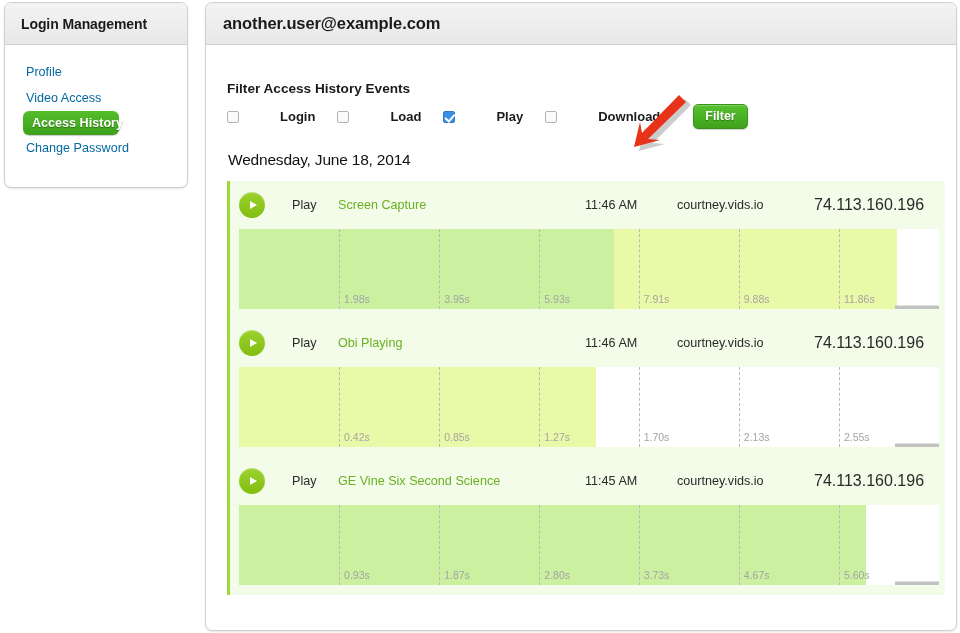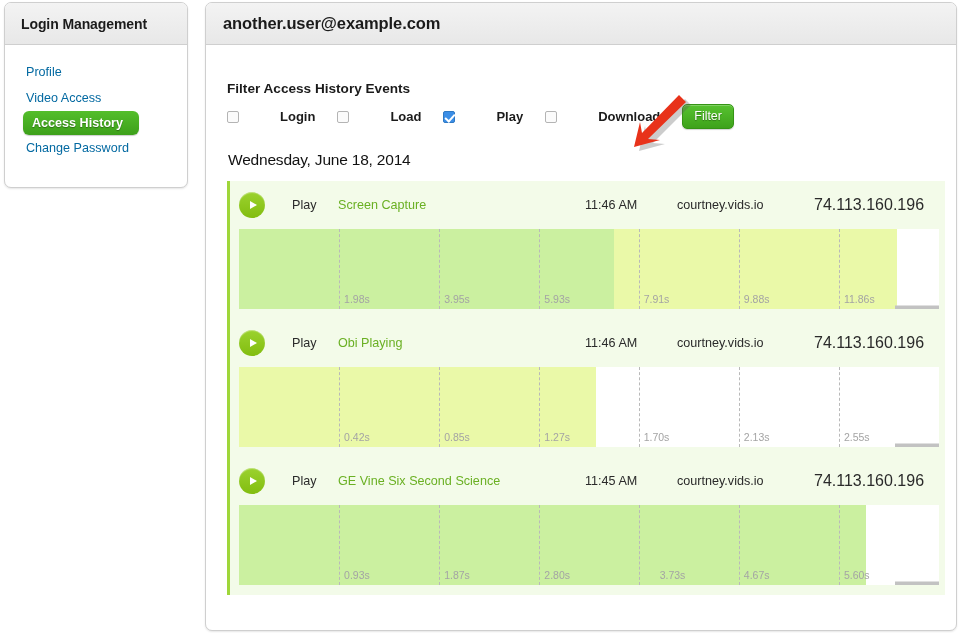--- a/index.html
+++ b/index.html
@@ -42,21 +42,21 @@
     text-decoration: none;
     white-space: nowrap;
   }
   .nav-item.active {
     color: #ffffff;
     font-weight: bold;
     background: linear-gradient(to bottom,#54be2b 0%,#3da01a 100%);
     border-radius: 6px;
     margin: 0 0 0 18px;
     padding-left: 9px;
-    width: 116px;
+    width: 96px;
     height: 24px; line-height: 24px;
     text-shadow: 0 1px 1px rgba(0,0,0,0.35);
     box-shadow: 0 1px 1px rgba(0,0,0,0.20);
   }
 
   
   .main {
     position: absolute; left: 205px; top: 2px;
     width: 752px; height: 629px;
     background: #fff;
@@ -89,25 +89,25 @@
   .cb.checked { background: #3b8ee6; border-color: #2f79c4; }
   .cb.checked:after {
     content: "";
     position: absolute; left: 3px; top: 0px;
     width: 4px; height: 8px;
     border: solid #fff; border-width: 0 2px 2px 0;
     transform: rotate(42deg);
   }
   .cb-label { font-size: 13px; font-weight: bold; color: #1b1b1b; }
   .filter-btn {
-    margin-left: 0;
+    margin-left: 11px;
     background: linear-gradient(to bottom,#57c230 0%,#3ea21b 100%);
     border: 1px solid #359415;
     border-radius: 5px;
-    color: #fff; font-weight: normal; font-size: 12.4px;
+    color: #fff; font-weight: bold; font-size: 12.4px;
     padding: 5px 11px 6px 11px;
     text-shadow: 0 1px 1px rgba(0,0,0,0.35);
     box-shadow: 0 1px 1px rgba(0,0,0,0.18), inset 0 1px 0 rgba(255,255,255,0.25);
     cursor: pointer; line-height: 1;
   }
 
   
   .arrow { position: absolute; left: 416px; top: 50px; width: 82px; height: 58px; pointer-events: none; }
 
   
@@ -327,21 +327,21 @@
           <div class="ev-chartwrap">
             <div class="chart">
               <div class="chart-fill" style="left: 0%; width: 89.5%; background: rgb(203, 240, 160);"></div>
                 <div class="tick" style="left: 14.3%;"></div>
                 <div class="tick-label" style="left: 14.3%;">0.93s</div>
                 <div class="tick" style="left: 28.6%;"></div>
                 <div class="tick-label" style="left: 28.6%;">1.87s</div>
                 <div class="tick" style="left: 42.9%;"></div>
                 <div class="tick-label" style="left: 42.9%;">2.80s</div>
                 <div class="tick" style="left: 57.1%;"></div>
-                <div class="tick-label" style="left: 57.1%; margin-left: 16px;">3.73s</div>
+                <div class="tick-label" style="left: 57.1%;">3.73s</div>
                 <div class="tick" style="left: 71.4%;"></div>
                 <div class="tick-label" style="left: 71.4%;">4.67s</div>
                 <div class="tick" style="left: 85.7%;"></div>
                 <div class="tick-label" style="left: 85.7%;">5.60s</div>
                 <span class="pct-badge">92%</span>
             </div>
           </div>
         </div>
 
       </div>

